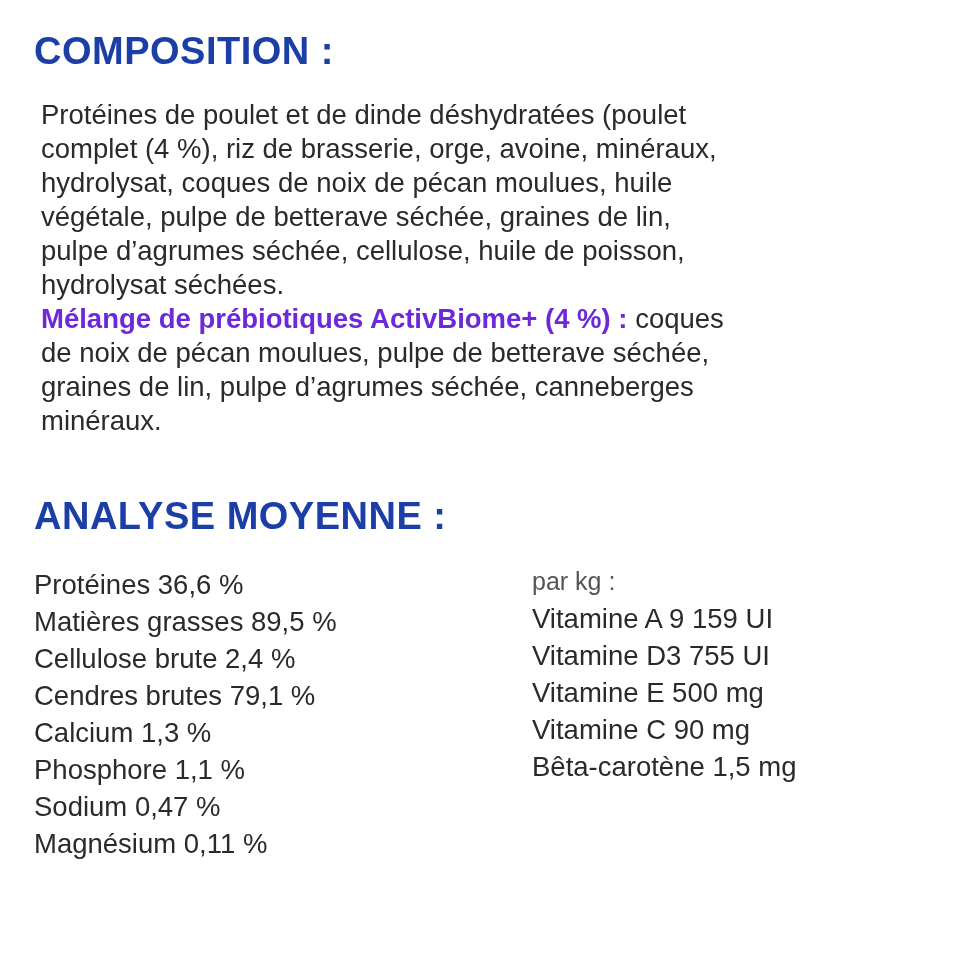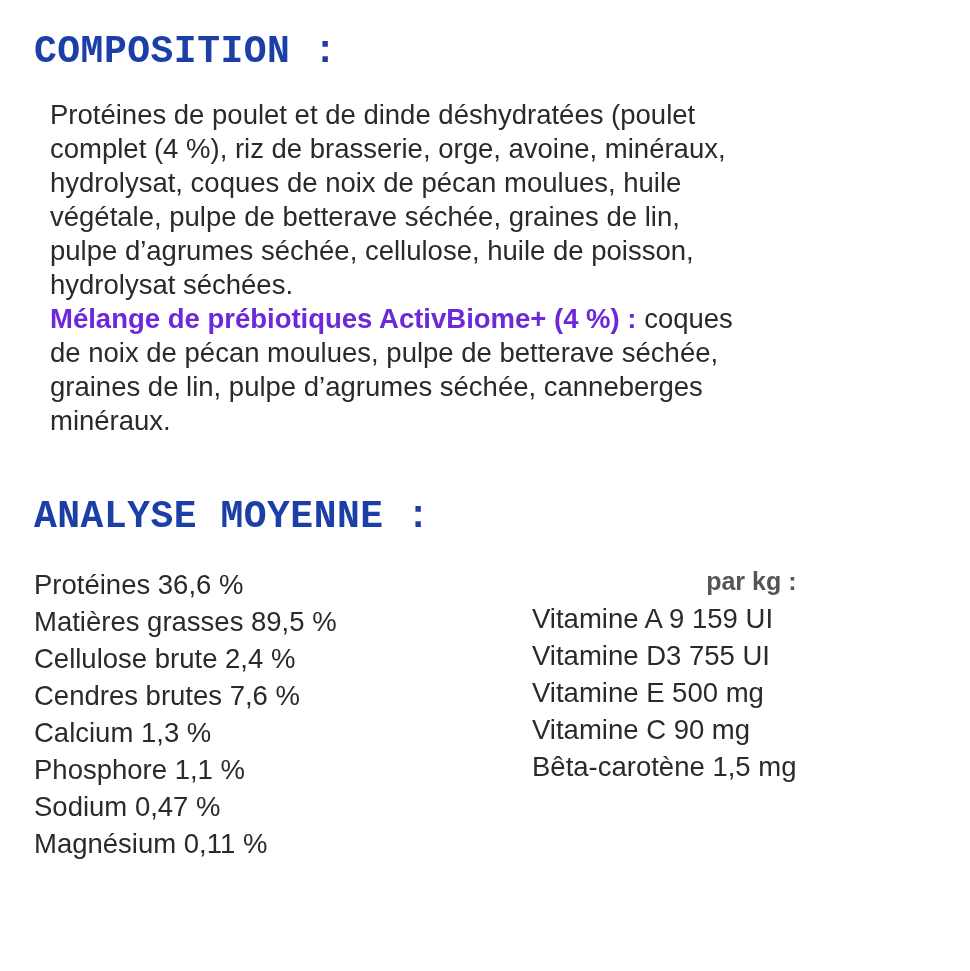--- a/index.html
+++ b/index.html
@@ -3,37 +3,37 @@
 <meta charset="utf-8">
 <style>
   html, body { margin: 0; padding: 0; background: #ffffff; }
   body {
     width: 970px; height: 971px; overflow: hidden; position: relative;
     font-family: "Liberation Sans", "DejaVu Sans", sans-serif;
     color: #2a2a2a;
   }
   .heading {
     position: absolute; left: 34px; margin: 0;
-    font-family: Liberation Mono, monospace;
+    font-family: Liberation Sans, sans-serif;
     font-weight: bold; color: #1b3fa6; font-size: 38px; letter-spacing: 0.5px;
   }
   #h-comp { top: 30px; }
   #h-anal { top: 495px; }
   .para {
-    position: absolute; left: 50px; width: 900px; margin: 0;
+    position: absolute; left: 41px; width: 900px; margin: 0;
     font-size: 27.5px; line-height: 34px; color: #2a2a2a;
   }
   #comp-body { top: 98px; }
   .line { display: block; white-space: nowrap; }
   .bold-label { font-weight: bold; color: #6d28d9; }
   .list { position: absolute; margin: 0; padding: 0; list-style: none;
     font-size: 27.5px; line-height: 37px; color: #2a2a2a; }
   #nutri { left: 34px; top: 566px; }
   #vits { left: 532px; top: 563px; }
-  .vits-head { font-weight: bold; color: #555555; font-size: 25px; line-height: 37px; text-align: right; }
+  .vits-head { font-weight: normal; color: #555555; font-size: 25px; line-height: 37px; }
 </style>
 </head>
 <body>
 
 <h1 id="h-comp" class="heading">COMPOSITION :</h1>
 
 <div id="comp-body" class="para">
   <span class="line">Protéines de poulet et de dinde déshydratées (poulet</span>
   <span class="line">complet (4 %), riz de brasserie, orge, avoine, minéraux,</span>
   <span class="line">hydrolysat, coques de noix de pécan moulues, huile</span>
@@ -45,21 +45,21 @@
   <span class="line">graines de lin, pulpe d’agrumes séchée, canneberges</span>
   <span class="line">minéraux.</span>
 </div>
 
 <h1 id="h-anal" class="heading">ANALYSE MOYENNE :</h1>
 
 <ul id="nutri" class="list">
   <li>Protéines 36,6 %</li>
   <li>Matières grasses 89,5 %</li>
   <li>Cellulose brute 2,4 %</li>
-  <li>Cendres brutes 7,6 %</li>
+  <li>Cendres brutes 79,1 %</li>
   <li>Calcium 1,3 %</li>
   <li>Phosphore 1,1 %</li>
   <li>Sodium 0,47 %</li>
   <li>Magnésium 0,11 %</li>
 </ul>
 
 <ul id="vits" class="list">
   <li class="vits-head">par kg :</li>
   <li>Vitamine A 9 159 UI</li>
   <li>Vitamine D3 755 UI</li>

